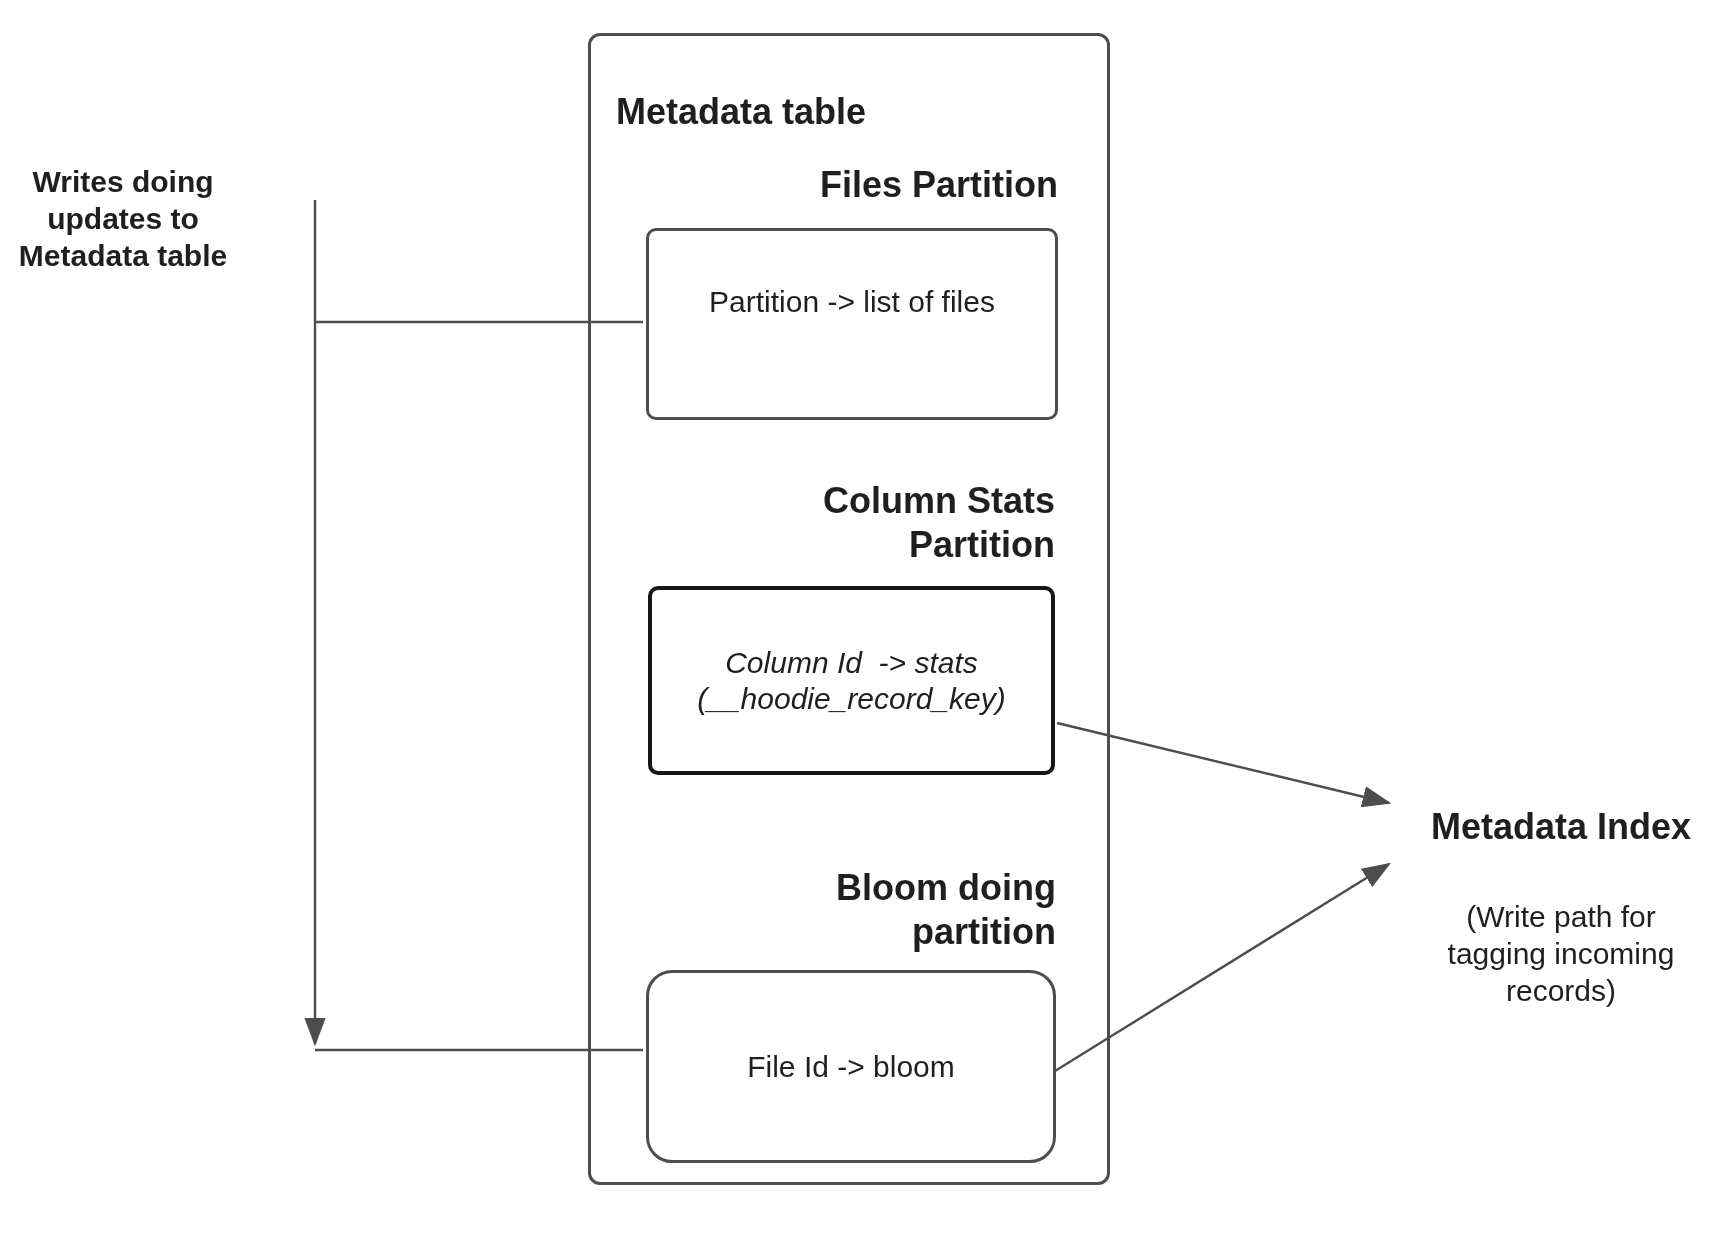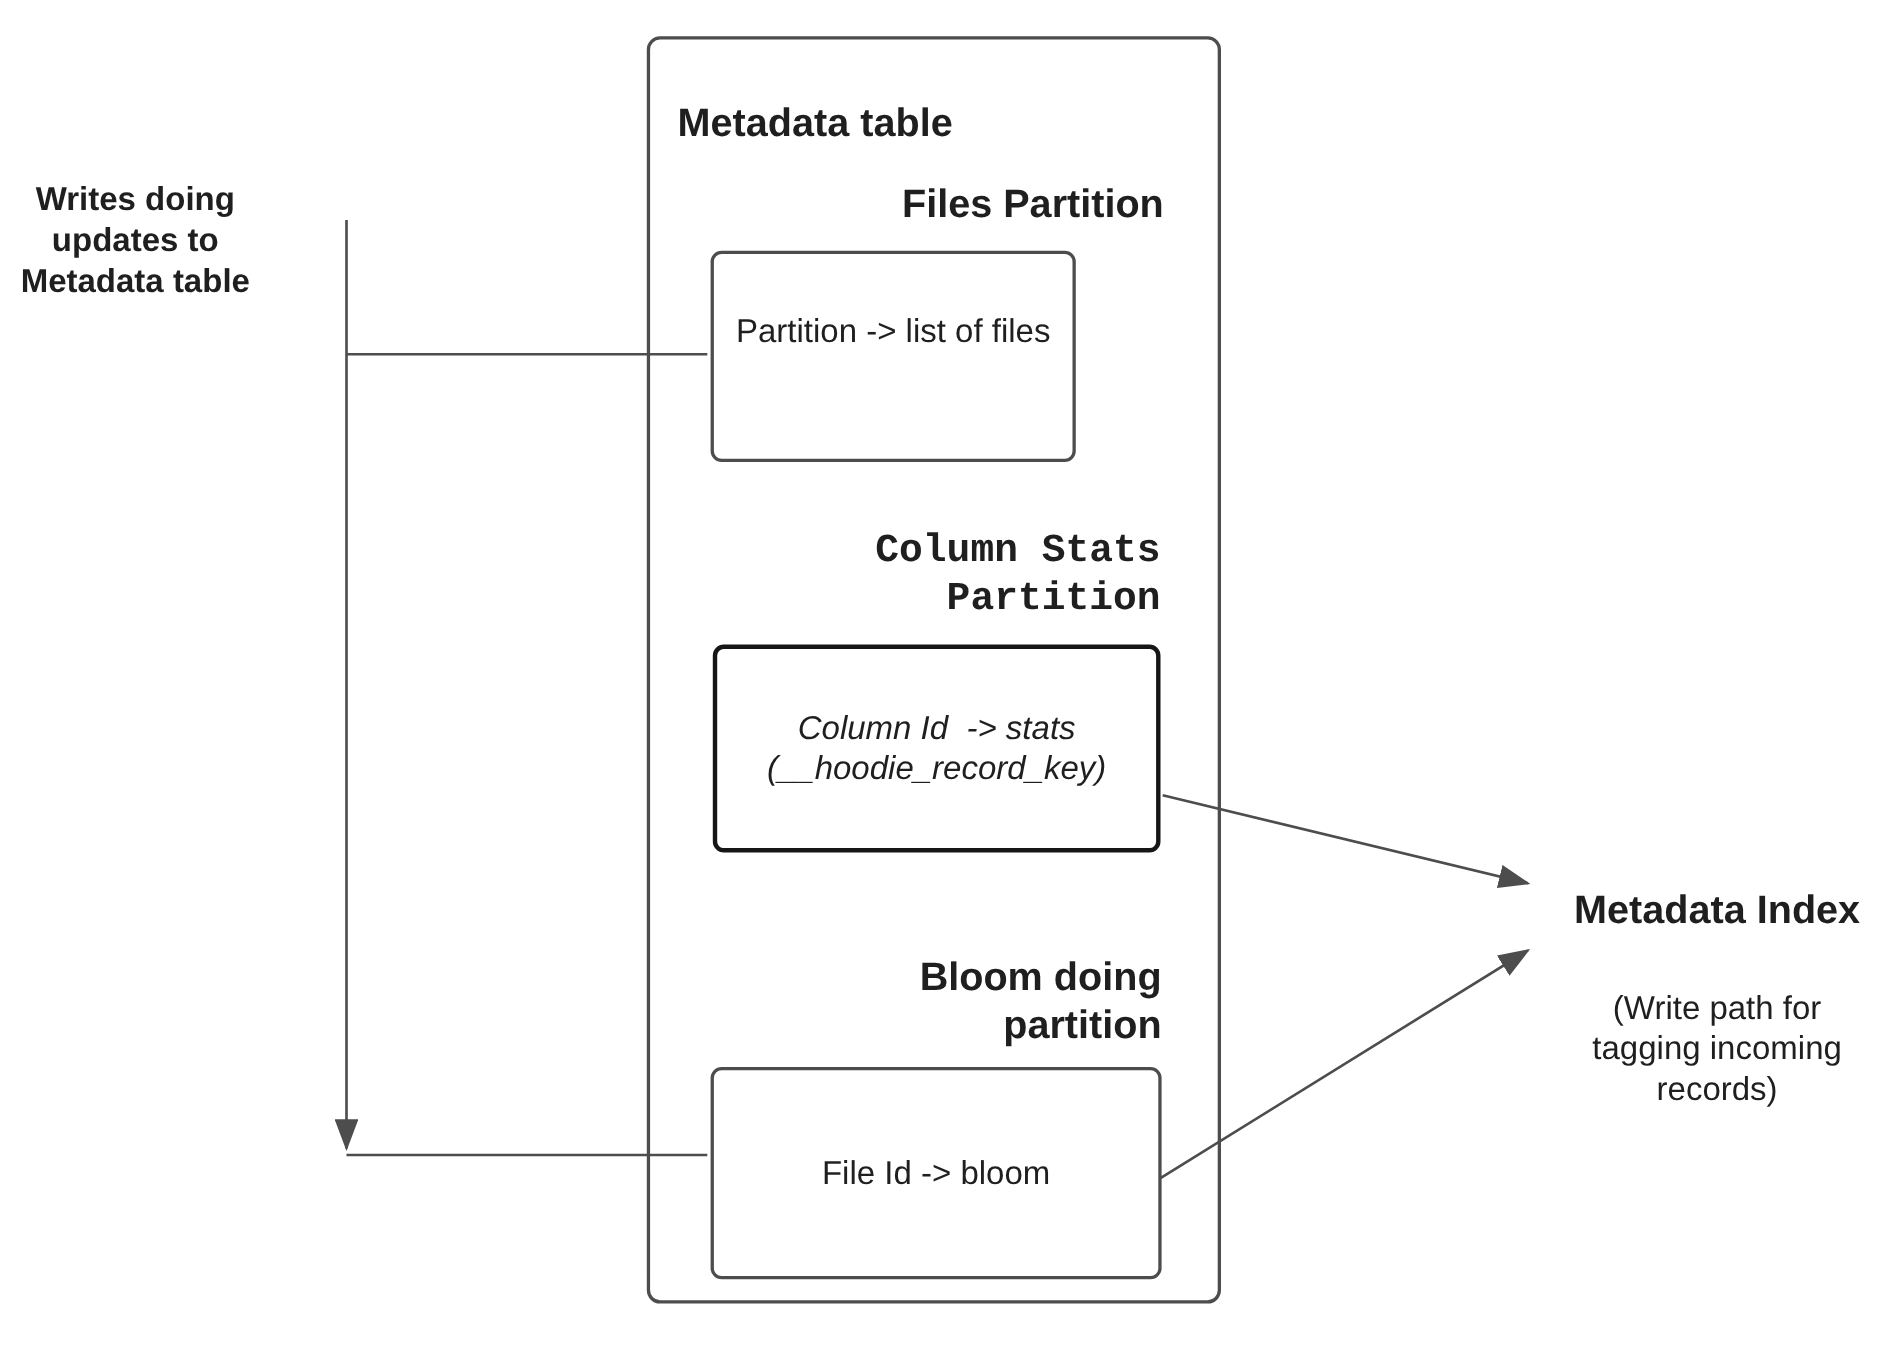--- a/index.html
+++ b/index.html
@@ -75,52 +75,52 @@
   .section-heading {
     position: absolute;
     font-size: 36px;
     font-weight: bold;
     line-height: 44px;
     text-align: right;
     white-space: pre-wrap;
     color: var(--text);
   }
   .heading-files    { left: 55px; width: 412px; top: 127px; }
-  .heading-colstats { left: 57px; width: 407px; top: 443px; font-family: Liberation Mono, monospace; }
+  .heading-colstats { left: 57px; width: 407px; top: 443px; }
   .heading-bloom    { left: 55px; width: 410px; top: 830px; }
 
   .inner-box {
     position: absolute;
     border: 3px solid var(--box-border);
     border-radius: 10px;
     background: #ffffff;
     display: flex;
     align-items: center;
     justify-content: center;
     text-align: center;
     font-size: 30px;
     line-height: 37px;
     white-space: pre-wrap;
     color: var(--text);
   }
   .box-files {
     left: 55px; top: 192px;
-    width: 332px; height: 192px;
+    width: 412px; height: 192px;
     padding-bottom: 46px;
   }
   .box-colstats {
     left: 57px; top: 550px;
     width: 407px; height: 189px;
     border: 4px solid var(--emphasis-border);
     line-height: 36px;
     font-style: italic;
   }
   .box-bloom {
     left: 55px; top: 934px;
-    width: 410px; height: 193px;
+    width: 410px; height: 193px; border-radius: 26px;
   }
 
   .index-title {
     position: absolute;
     left: 1400px;
     top: 806px;
     width: 322px;
     text-align: center;
     font-size: 36px;
     font-weight: bold;

